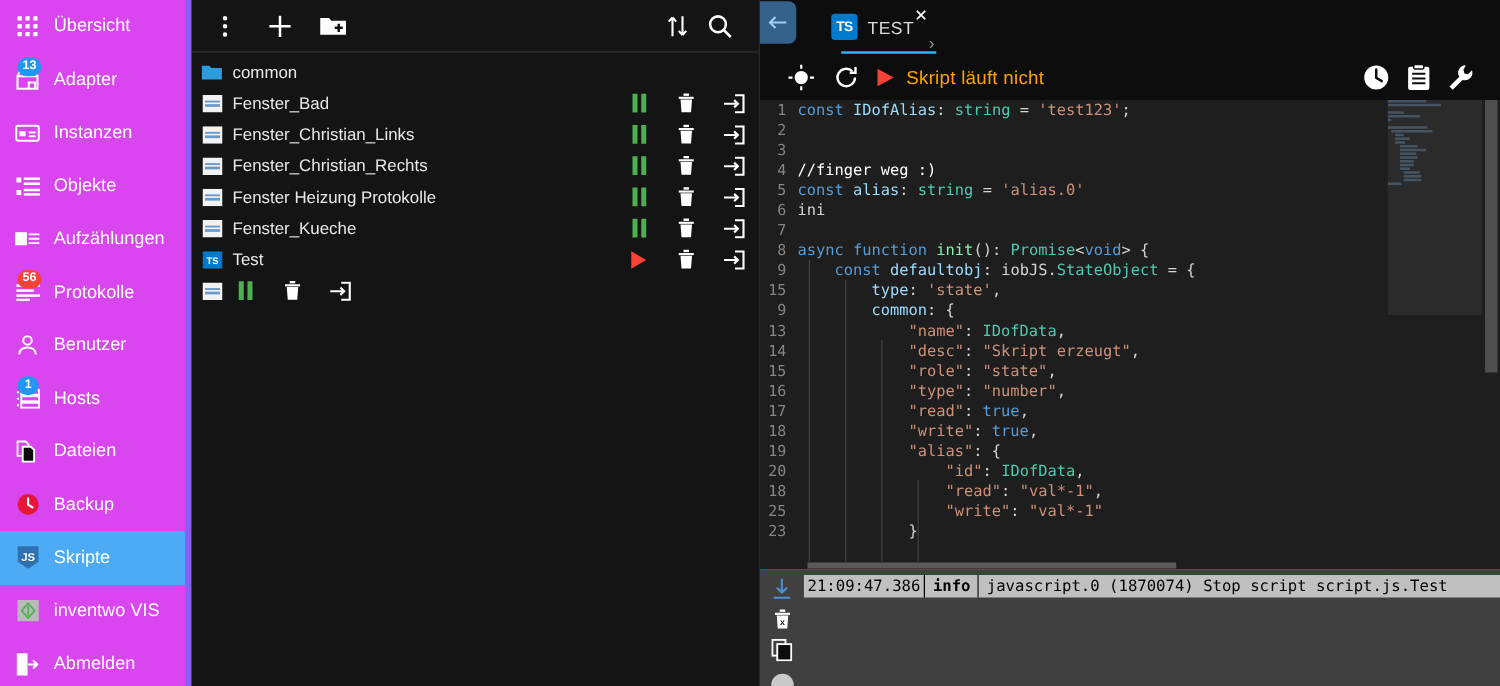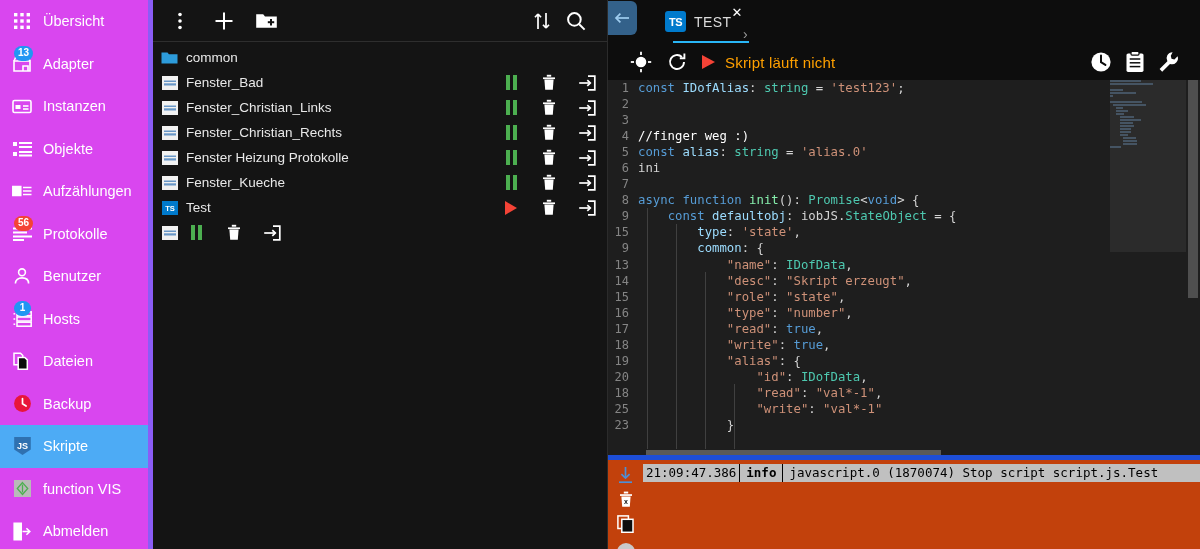--- a/index.html
+++ b/index.html
@@ -247,23 +247,23 @@
   }
   #code-hscroll {
     position: absolute; left: 38px; bottom: 0;
     width: 295px; height: 5px;
     background: #5a5a5a;
   }
 
   
   #log-panel {
     height: 94px; flex: 0 0 94px;
-    background: #c2410c;
+    background: #404040;
     display: flex;
-    border-top: 5px solid #1d4ed8;
+    border-top: 1px solid #1d4ed8;
   }
   #log-side {
     width: 35px; flex: 0 0 35px;
     display: flex; flex-direction: column;
     align-items: center;
     padding-top: 6px;
     gap: 7px;
   }
   .log-ico {
     width: 24px; height: 22px;
@@ -436,21 +436,21 @@
     </div>
 
     <div class="nav-item">
       <span class="nav-ico">
         <svg width="19" height="19" viewBox="0 0 19 19">
             <rect x="1" y="1" width="17" height="17" fill="#b9b9b9"></rect>
             <path d="M9.5 3.6l5.2 5.9-5.2 5.9-5.2-5.9z" fill="none" stroke="#4caf50" stroke-width="1.3"></path>
             <line x1="9.5" y1="5.5" x2="9.5" y2="13.5" stroke="#4caf50" stroke-width="1.3"></line>
           </svg>
       </span>
-      <span class="nav-label">function VIS</span>
+      <span class="nav-label">inventwo VIS</span>
     </div>
 
     <div class="nav-item">
       <span class="nav-ico">
         <svg width="18" height="19" viewBox="0 0 18 19" fill="none" stroke="#fff" stroke-width="1.6">
             <path d="M1.2 1.4h7v16.2h-7z" fill="#fff"></path>
             <path d="M9.5 9.5h7.3M13.4 6.2l3.4 3.3-3.4 3.3"></path>
           </svg>
       </span>
       <span class="nav-label">Abmelden</span>

